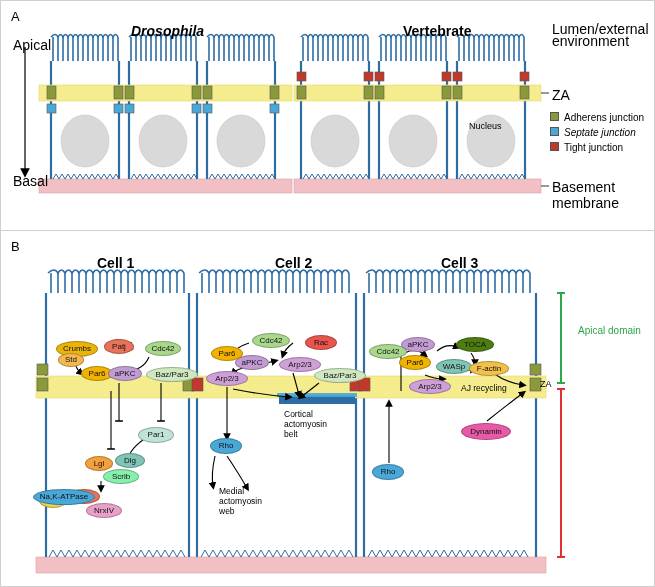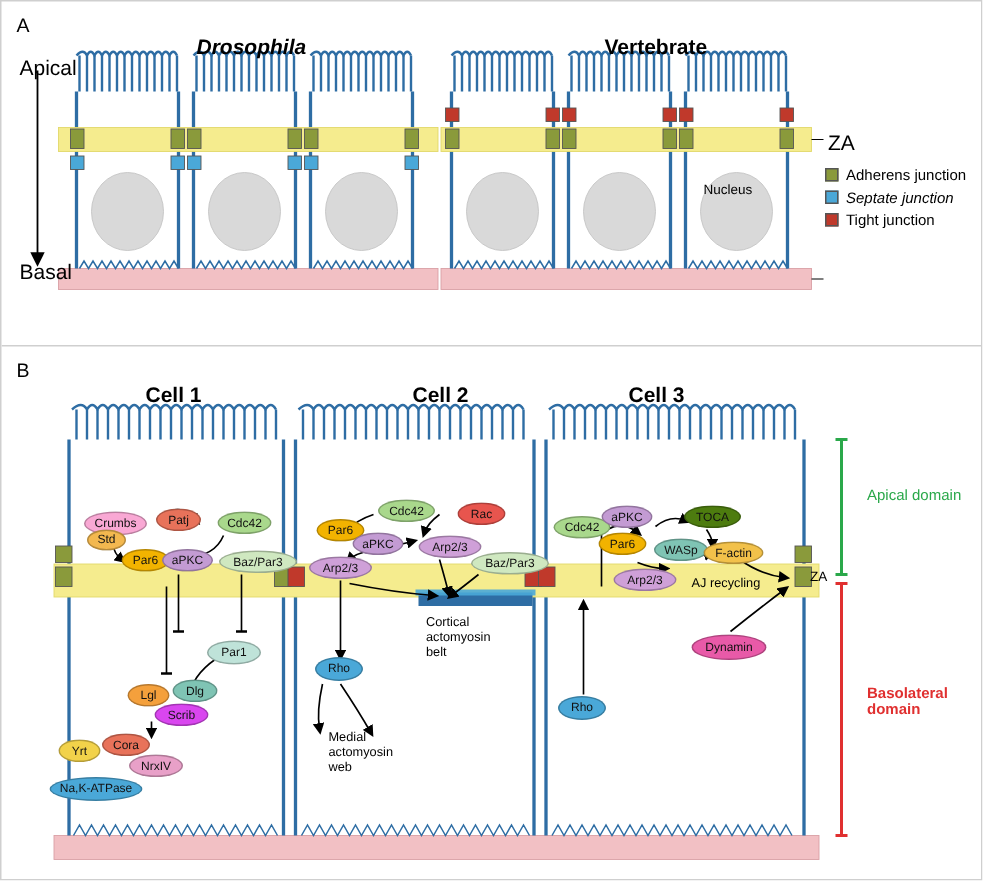--- a/index.html
+++ b/index.html
@@ -119,22 +119,25 @@
 
       <line x1="540" y1="92" x2="548" y2="92" stroke="#000" stroke-width="0.8"></line>
       <line x1="540" y1="185" x2="548" y2="185" stroke="#000" stroke-width="0.8"></line>
     </svg>
 
     <div class="lbl panel-letter" style="left:10px;top:8px;">A</div>
     <div class="lbl" style="left:12px;top:36px;">Apical</div>
     <div class="lbl" style="left:12px;top:172px;">Basal</div>
     <div class="lbl bold italic" style="left:130px;top:22px;width:70px;">Drosophila</div>
     <div class="lbl bold" style="left:402px;top:22px;width:75px;">Vertebrate</div>
+    <div class="lbl" style="left:551px;top:22px;width:100px;white-space:pre-line;line-height:12px;">Lumen/external
+environment</div>
     <div class="lbl" style="left:551px;top:86px;">ZA</div>
     <div class="lbl" style="left:468px;top:120px;font-size:9px;">Nucleus</div>
+    <div class="lbl" style="left:551px;top:178px;width:100px;">Basement membrane</div>
 
     <div>
       <div class="legend-box" style="left:549px;top:111px;background:#8a9a3b;"></div>
       <div class="legend-text" style="left:563px;top:111px;">Adherens junction</div>
       <div class="legend-box" style="left:549px;top:126px;background:#4aa8d8;"></div>
       <div class="legend-text" style="left:563px;top:126px;font-style:italic;">Septate junction</div>
       <div class="legend-box" style="left:549px;top:141px;background:#c0392b;"></div>
       <div class="legend-text" style="left:563px;top:141px;">Tight junction</div>
     </div>
   </div>
@@ -230,50 +233,49 @@
         <path d="M560,62 L560,152 M556,62 L564,62 M556,152 L564,152"></path>
       </g>
       <g stroke="#e03030" stroke-width="2" fill="none">
         <path d="M560,158 L560,326 M556,158 L564,158 M556,326 L564,326"></path>
       </g>
     </svg>
 
     <div class="lbl panel-letter" style="left:10px;top:8px;">B</div>
     <div class="lbl bold" style="left:96px;top:24px;">Cell 1</div>
     <div class="lbl bold" style="left:253px;top:24px;margin-left:21px;">Cell 2</div>
-    <div class="lbl bold" style="left:418px;top:24px;">Cell 3</div>
+    <div class="lbl bold" style="left:440px;top:24px;">Cell 3</div>
 
     <div class="lbl" style="left:577px;top:94px;color:#2aa84a;font-size:10px;">Apical domain</div>
-    <div class="lbl bold" style="left:577px;top:226px;color:#e03030;font-size:10px;">Basolateral domain</div>
 
     <div class="lbl" style="left:539px;top:148px;font-size:9px;">ZA</div>
     <div class="lbl" style="left:283px;top:178px;font-size:8.5px;width:60px;white-space:pre-line;line-height:10px;">Cortical
 actomyosin
 belt</div>
     <div class="lbl" style="left:218px;top:255px;font-size:8.5px;width:60px;white-space:pre-line;line-height:10px;">Medial
 actomyosin
 web</div>
     <div class="lbl" style="left:460px;top:152px;font-size:8.5px;">AJ recycling</div>
 
     <div id="nodes">
-        <div class="node" style="left: 55px; top: 110px; width: 42px; height: 16px; background: #f9a8d4; border: 1px solid rgba(0, 0, 0, 0.25);">Crumbs</div>
+        <div class="node" style="left: 55px; top: 110px; width: 42px; height: 16px; background: #eab308; border: 1px solid rgba(0, 0, 0, 0.25);">Crumbs</div>
         <div class="node" style="left: 57px; top: 122px; width: 26px; height: 14px; background: rgb(243, 184, 79); border: 1px solid rgba(0, 0, 0, 0.25);">Std</div>
         <div class="node" style="left: 103px; top: 108px; width: 30px; height: 15px; background: rgb(232, 114, 90); border: 1px solid rgba(0, 0, 0, 0.25);">Patj</div>
         <div class="node" style="left: 144px; top: 110px; width: 36px; height: 15px; background: rgb(169, 216, 140); border: 1px solid rgba(0, 0, 0, 0.25);">Cdc42</div>
         <div class="node" style="left: 80px; top: 135px; width: 32px; height: 15px; background: rgb(242, 179, 0); border: 1px solid rgba(0, 0, 0, 0.25);">Par6</div>
         <div class="node" style="left: 107px; top: 135px; width: 34px; height: 15px; background: rgb(195, 155, 211); border: 1px solid rgba(0, 0, 0, 0.25);">aPKC</div>
         <div class="node" style="left: 145px; top: 136px; width: 52px; height: 15px; background: rgb(207, 232, 192); border: 1px solid rgba(0, 0, 0, 0.25);">Baz/Par3</div>
         <div class="node" style="left: 137px; top: 196px; width: 36px; height: 16px; background: rgb(191, 227, 217); border: 1px solid rgba(0, 0, 0, 0.25);">Par1</div>
         <div class="node" style="left: 84px; top: 225px; width: 28px; height: 15px; background: rgb(244, 160, 60); border: 1px solid rgba(0, 0, 0, 0.25);">Lgl</div>
         <div class="node" style="left: 114px; top: 222px; width: 30px; height: 15px; background: rgb(127, 196, 180); border: 1px solid rgba(0, 0, 0, 0.25);">Dlg</div>
-        <div class="node" style="left: 102px; top: 238px; width: 36px; height: 15px; background: #d946ef; border: 1px solid rgba(0, 0, 0, 0.25);">Scrib</div>
+        <div class="node" style="left: 102px; top: 238px; width: 36px; height: 15px; background: #86efac; border: 1px solid rgba(0, 0, 0, 0.25);">Scrib</div>
         <div class="node" style="left: 38px; top: 262px; width: 28px; height: 15px; background: rgb(242, 210, 74); border: 1px solid rgba(0, 0, 0, 0.25);">Yrt</div>
         <div class="node" style="left: 67px; top: 258px; width: 32px; height: 15px; background: rgb(232, 114, 90); border: 1px solid rgba(0, 0, 0, 0.25);">Cora</div>
         <div class="node" style="left: 85px; top: 272px; width: 36px; height: 15px; background: rgb(232, 160, 200); border: 1px solid rgba(0, 0, 0, 0.25);">NrxIV</div>
-        <div class="node" style="left: 32px; top: 287px; width: 62px; height: 16px; background: rgb(74, 168, 216); border: 1px solid rgba(0, 0, 0, 0.25);">Na,K-ATPase</div>
+        <div class="node" style="left: 32px; top: 258px; width: 62px; height: 16px; background: rgb(74, 168, 216); border: 1px solid rgba(0, 0, 0, 0.25);">Na,K-ATPase</div>
         <div class="node" style="left: 251px; top: 102px; width: 38px; height: 15px; background: rgb(169, 216, 140); border: 1px solid rgba(0, 0, 0, 0.25);">Cdc42</div>
         <div class="node" style="left: 304px; top: 104px; width: 32px; height: 15px; background: rgb(232, 85, 78); border: 1px solid rgba(0, 0, 0, 0.25);">Rac</div>
         <div class="node" style="left: 210px; top: 115px; width: 32px; height: 15px; background: rgb(242, 179, 0); border: 1px solid rgba(0, 0, 0, 0.25);">Par6</div>
         <div class="node" style="left: 234px; top: 124px; width: 34px; height: 15px; background: rgb(195, 155, 211); border: 1px solid rgba(0, 0, 0, 0.25);">aPKC</div>
         <div class="node" style="left: 278px; top: 126px; width: 42px; height: 15px; background: rgb(207, 160, 216); border: 1px solid rgba(0, 0, 0, 0.25);">Arp2/3</div>
         <div class="node" style="left: 205px; top: 140px; width: 42px; height: 15px; background: rgb(207, 160, 216); border: 1px solid rgba(0, 0, 0, 0.25);">Arp2/3</div>
         <div class="node" style="left: 313px; top: 137px; width: 52px; height: 15px; background: rgb(207, 232, 192); border: 1px solid rgba(0, 0, 0, 0.25);">Baz/Par3</div>
         <div class="node" style="left: 209px; top: 207px; width: 32px; height: 16px; background: rgb(74, 168, 216); border: 1px solid rgba(0, 0, 0, 0.25);">Rho</div>
         <div class="node" style="left: 368px; top: 113px; width: 38px; height: 15px; background: rgb(169, 216, 140); border: 1px solid rgba(0, 0, 0, 0.25);">Cdc42</div>
         <div class="node" style="left: 400px; top: 106px; width: 34px; height: 15px; background: rgb(195, 155, 211); border: 1px solid rgba(0, 0, 0, 0.25);">aPKC</div>

